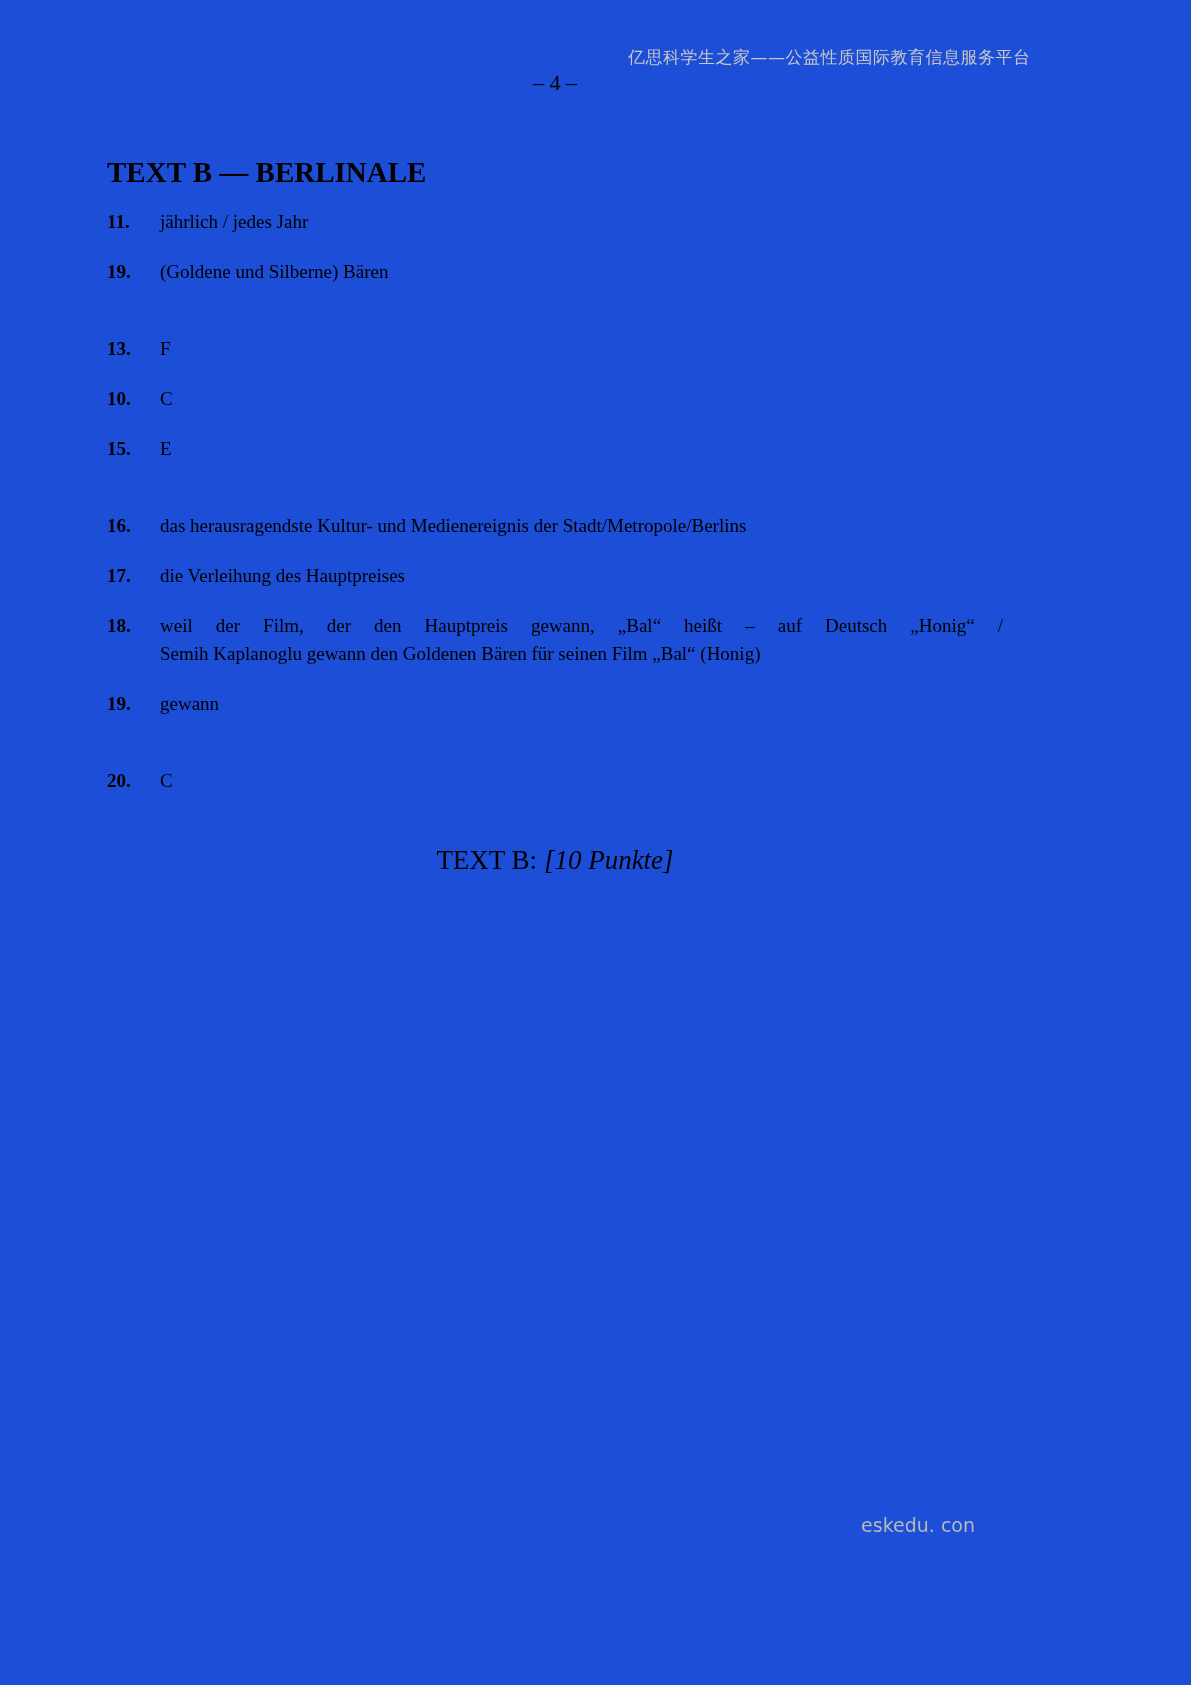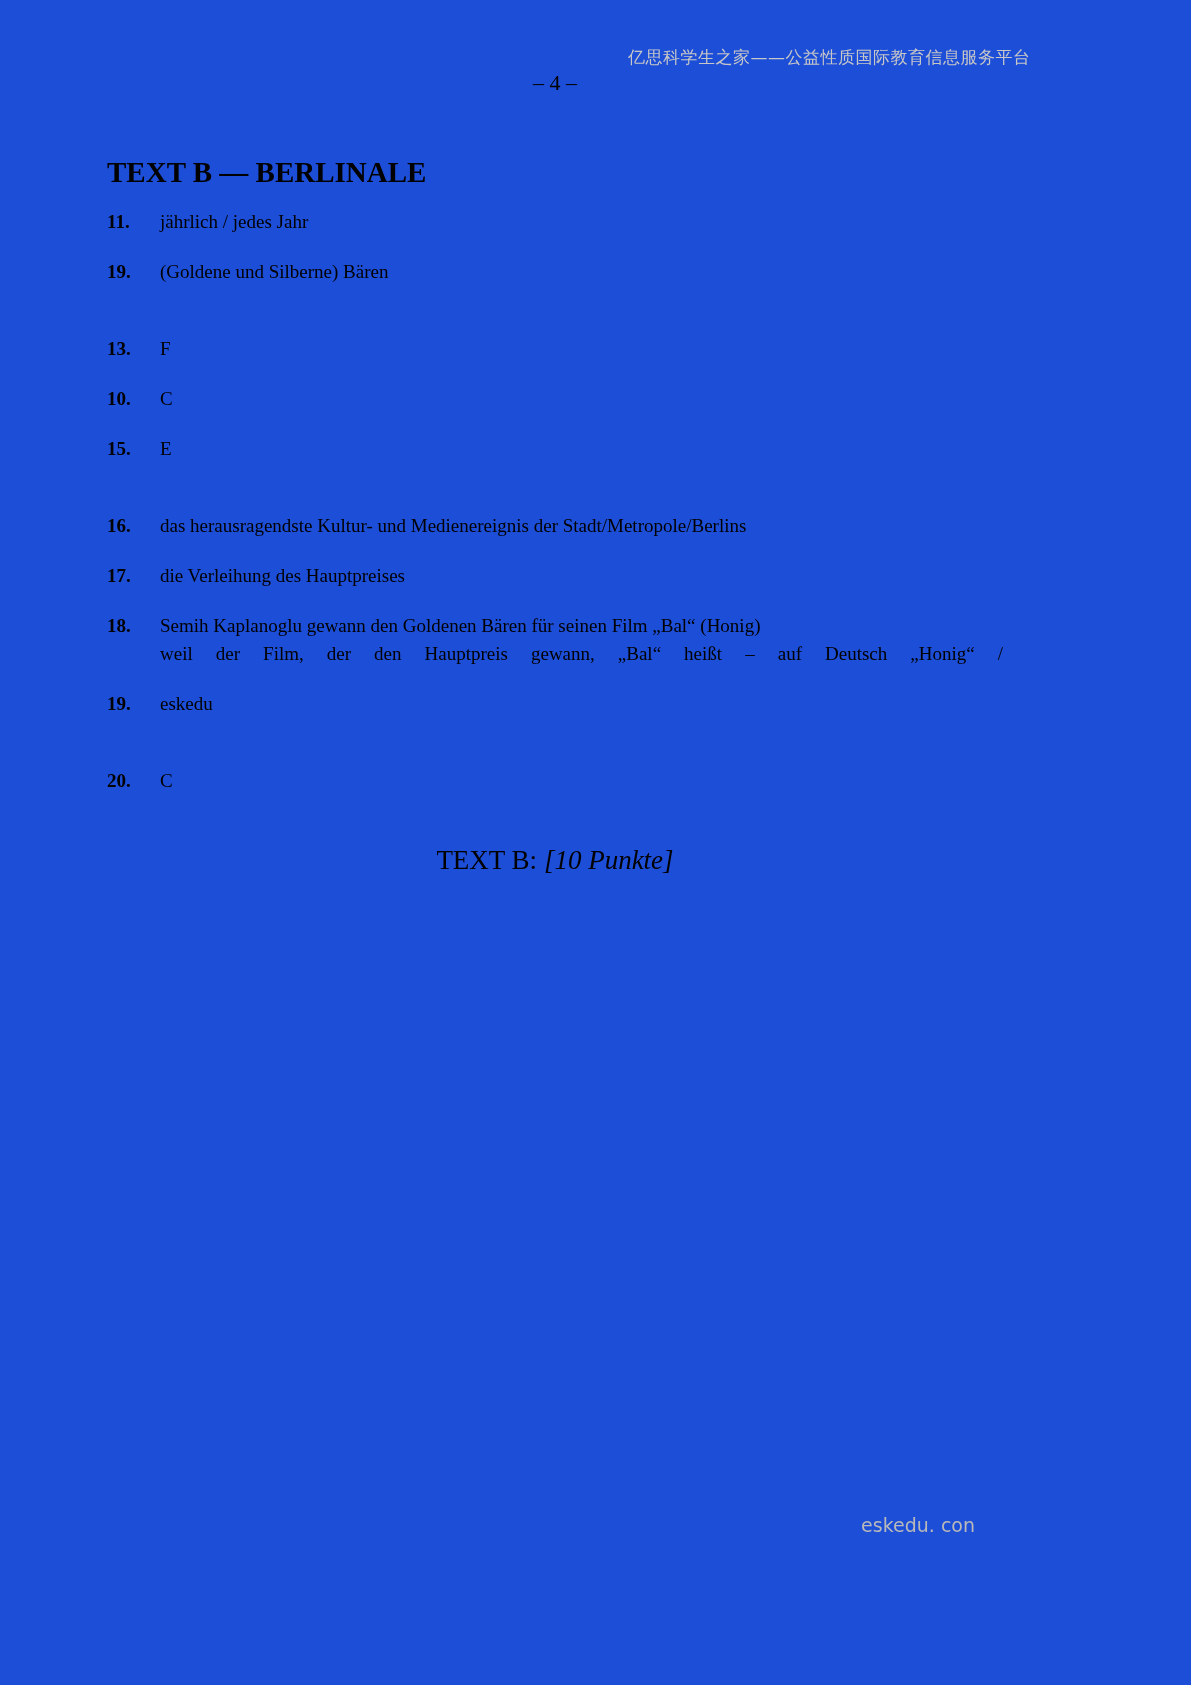--- a/index.html
+++ b/index.html
@@ -128,28 +128,28 @@
     </div>
 
     <div class="answer-row">
       <span class="num">17.</span>
       <span class="ans">die Verleihung des Hauptpreises</span>
     </div>
 
     <div class="answer-row">
       <span class="num">18.</span>
       <span class="ans">
+        <span class="line justify-line">weil der Film, der den Hauptpreis gewann, „Bal“ heißt – auf Deutsch „Honig“ /</span>
         <span class="line">Semih Kaplanoglu gewann den Goldenen Bären für seinen Film „Bal“ (Honig)</span>
-        <span class="line justify-line">weil der Film, der den Hauptpreis gewann, „Bal“ heißt – auf Deutsch „Honig“ /</span>
       </span>
     </div>
 
     <div class="answer-row">
       <span class="num">19.</span>
-      <span class="ans">eskedu</span>
+      <span class="ans">gewann</span>
     </div>
 
     <div class="answer-row gap-large">
       <span class="num">20.</span>
       <span class="ans">C</span>
     </div>
 
     <div class="total-line">
       <span class="total-label">TEXT B:</span>
       <span class="total-points">[10 Punkte]</span>

